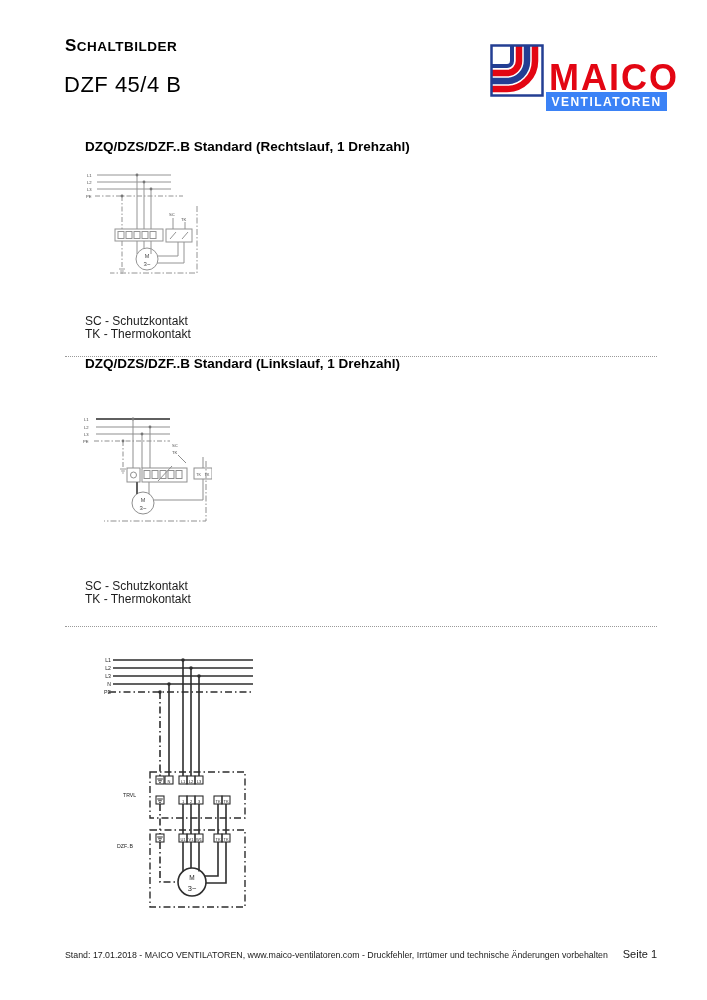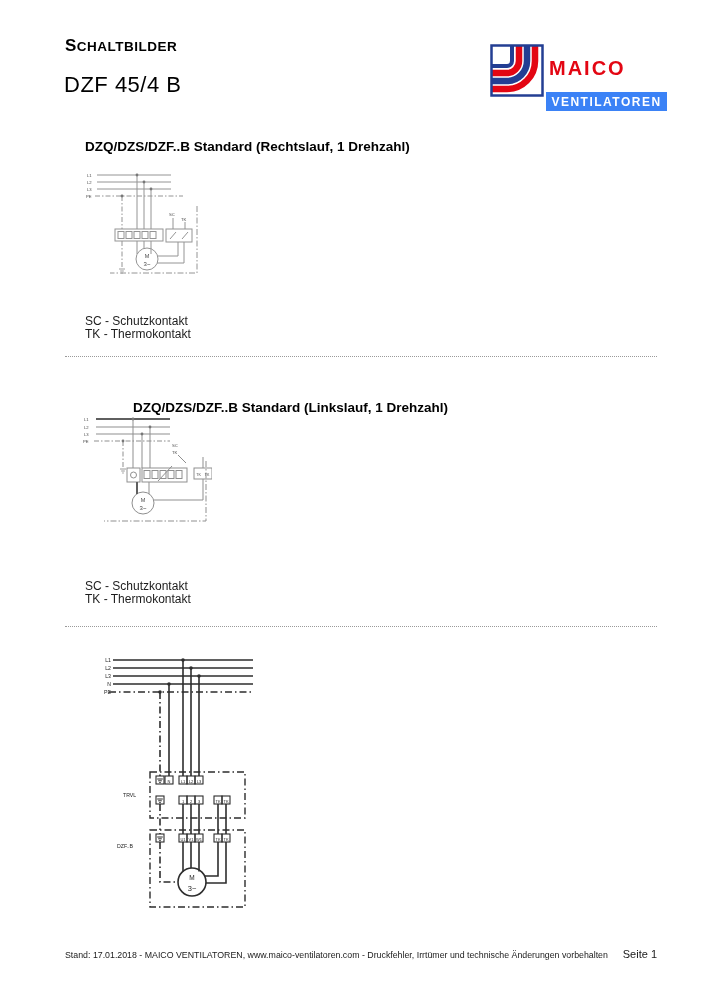--- a/index.html
+++ b/index.html
@@ -15,32 +15,32 @@
   }
   .kicker::first-letter { font-size:17px; }
   .model {
     position:absolute; left:64px; top:72px;
     font-size:22px; font-weight:400; letter-spacing:.5px;
   }
   
   .logo-icon { position:absolute; left:490px; top:44px; }
   .brand {
     position:absolute; left:549px; top:57px;
-    font-size:20px; font-weight:800; letter-spacing:2px; color:#e30613;
+    font-size:36px; font-weight:800; letter-spacing:2px; color:#e30613;
   }
   .tagline {
     position:absolute; left:546px; top:92px; width:121px;
     background:#3b82f6; color:#fff; text-align:center;
     font-size:12px; font-weight:700; letter-spacing:1.5px;
     padding:3px 0 2px 0;
   }
   
   .section-title { position:absolute; left:85px; font-size:13.5px; font-weight:700; }
   #sec1-title { top:139px; }
-  #sec2-title { top:400px;margin-left:48px; }
+  #sec2-title { top:356px; }
   .legend { position:absolute; left:85px; font-size:12px; line-height:12.5px; color:#1c1c1c; }
   #legend1 { top:315px; }
   #legend2 { top:580px; }
   .divider { position:absolute; left:65px; right:50px; height:0; border-top:1px dotted #9a9a9a; }
   #divider1 { top:356px; }
   #divider2 { top:626px; }
   
   .diagram { position:absolute; }
   #diagram1 { left:85px;  top:158px; }
   #diagram2 { left:82px;  top:405px; }

